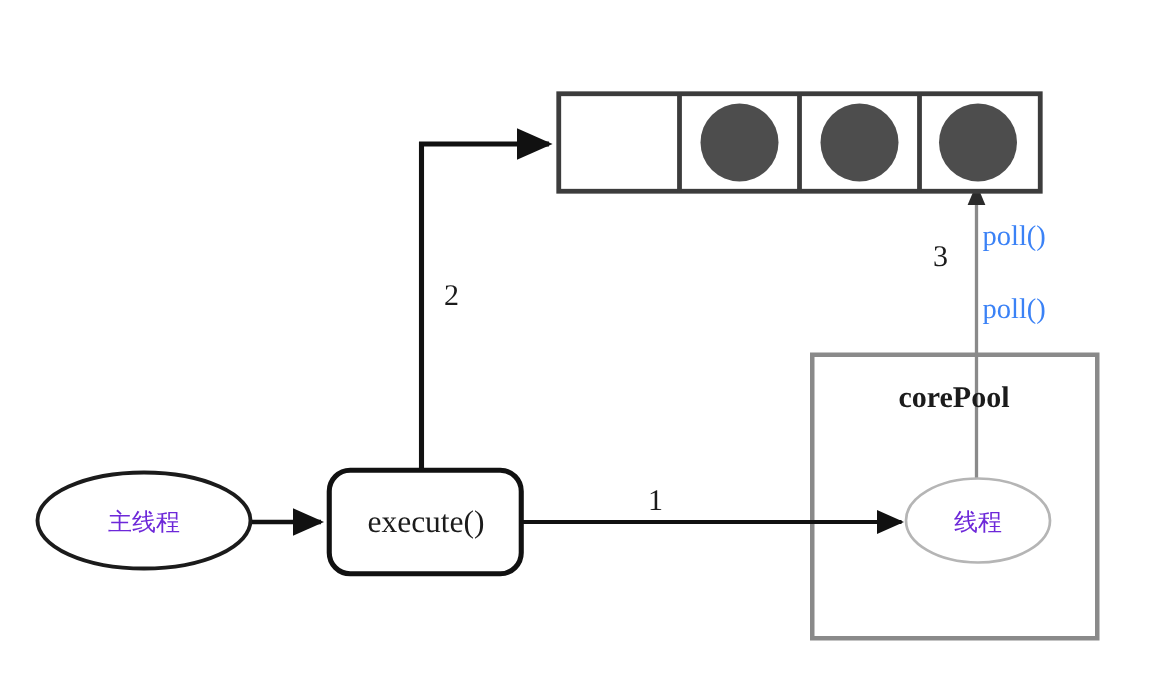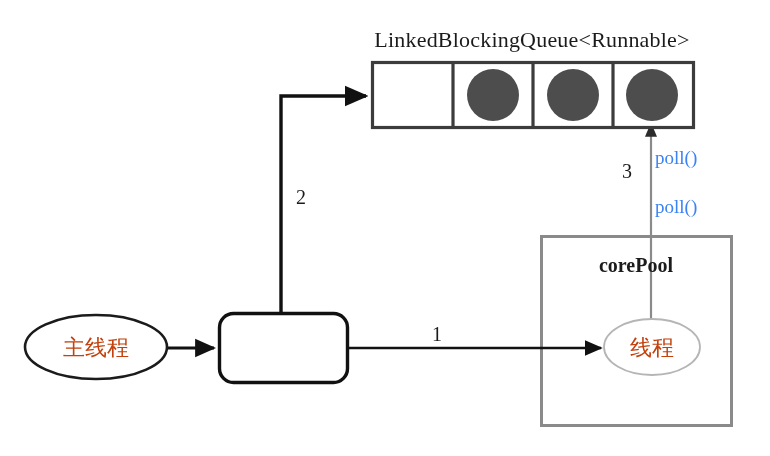--- a/index.html
+++ b/index.html
@@ -35,22 +35,22 @@
   #queue-title {
     font-size: 22px;
     letter-spacing: 0.2px;
   }
   #core-pool-title {
     font-size: 20px;
     font-weight: bold;
   }
   .cjk {
     font-family: "DejaVu Sans", "Liberation Sans", sans-serif;
-    font-size: 22px;
-    color: #c2410c;
+    font-size: 16px;
+    color: #6d28d9;
   }
   .step-num {
     font-size: 20px;
     color: #1b1b1b;
   }
   .op-lbl {
     font-size: 19px;
     color: #3b82f6;
   }
   #execute-label {
@@ -110,32 +110,32 @@
 
     <g>
       <line x1="348" y1="348" x2="601" y2="348" stroke="#111111" stroke-width="2.6" marker-end="url(#arrow-black)"></line>
     </g>
 
     <g>
       <ellipse cx="652" cy="347" rx="48" ry="28" fill="#ffffff" stroke="#b5b5b5" stroke-width="1.8"></ellipse>
     </g>
   </svg>
 
-  <div class="lbl lbl-center" id="queue-title" style="left:532px; top:40px;">LinkedBlockingQueue&lt;Runnable&gt;</div>
 
   <div class="lbl lbl-center step-num" style="left:627px; top:171px;">3</div>
 
   <div class="lbl op-lbl" style="left:655px; top:148px;">poll()</div>
 
   <div class="lbl op-lbl" style="left:655px; top:197px;">poll()</div>
 
   <div class="lbl lbl-center step-num" style="left:301px; top:197px;">2</div>
 
   <div class="lbl lbl-center step-num" style="left:437px; top:334px;">1</div>
 
   <div class="lbl lbl-center" id="core-pool-title" style="left:636px; top:265px;">corePool</div>
 
   <div class="lbl lbl-center cjk" style="left:96px; top:348px;">主线程</div>
 
+  <div class="lbl lbl-center" id="execute-label" style="left:284px; top:348px;">execute()</div>
 
   <div class="lbl lbl-center cjk" style="left:652px; top:348px;text-align:right;">线程</div>
 
 </div>
 
 </body></html>

